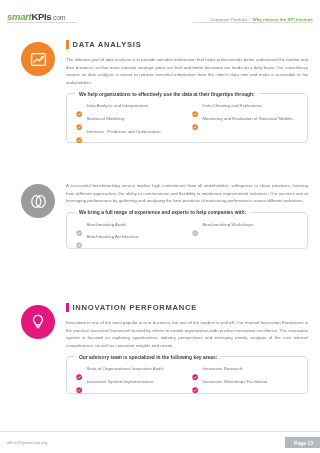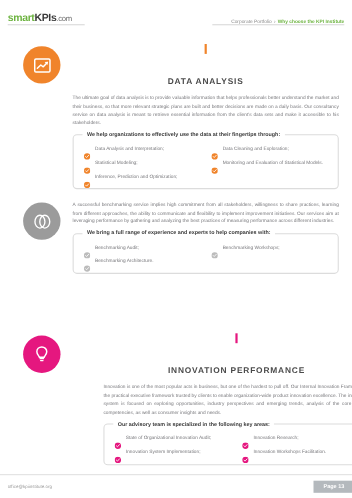--- a/index.html
+++ b/index.html
@@ -12,48 +12,48 @@
     overflow:hidden;
   }
 
   
   .header {
     position:absolute; top:0; left:0; width:320px; height:25px;
     display:flex; align-items:flex-end; justify-content:space-between;
     padding:0 7px 2px 7px;
   }
   .logo { font-size:9.5px; letter-spacing:-0.3px; white-space:nowrap; line-height:10px; }
-  .logo .g { color:#6cb33f; font-weight:bold; }
+  .logo .g { color:#6cb33f; font-weight:bold; font-style:italic; }
   .logo .k { color:#3b3b3b; font-weight:bold; }
   .logo .c { color:#6a6a6a; font-size:7px; font-weight:normal; }
   .logo-rule { position:absolute; left:7px; top:22px; width:70px; height:1px; background:#d9d9d9; }
 
   .crumbs { font-size:4.4px; color:#8a8a8a; white-space:nowrap; display:flex; align-items:center; gap:2px; line-height:6px; }
   .crumbs .sep { color:#8a8a8a; font-size:4.4px; }
   .crumbs .active { color:#6cb33f; font-weight:bold; }
   .crumb-rule { position:absolute; right:7px; top:22px; width:120px; height:1px; background:#d9d9d9; }
 
   
   .section { position:absolute; left:0; width:320px; }
   .sec-data { top:40px; }
   .sec-bench { top:182px; }
-  .sec-innov { top:303px;padding-left:28px; }
+  .sec-innov { top:303px; }
 
   .icon-wrap { position:absolute; left:21px; top:2px; width:34px; height:34px; }
   .icon-circle {
     width:34px; height:34px; border-radius:50%;
     display:flex; align-items:center; justify-content:center;
   }
   .ic-orange { background:#f0842b; }
   .ic-gray   { background:#9b9b9b; }
   .ic-pink   { background:#e5177f; }
 
   .body-col { margin-left:66px; width:248px; padding-right:6px; }
 
-  .sec-head { display:flex; align-items:center; gap:20px; margin-bottom:7px;flex-direction:column; }
+  .sec-head { display:flex; align-items:center; gap:4px; margin-bottom:7px; }
   .sec-bar { width:2.5px; height:9px; display:block; }
   .bar-orange { background:#f0842b; }
   .bar-gray { background:#9b9b9b; }
   .bar-pink { background:#e5177f; }
   .sec-title {
     font-size:7.6px; font-weight:bold; letter-spacing:0.75px; color:#4a4a4a;
     line-height:9px;
   }
 
   .sec-para {

